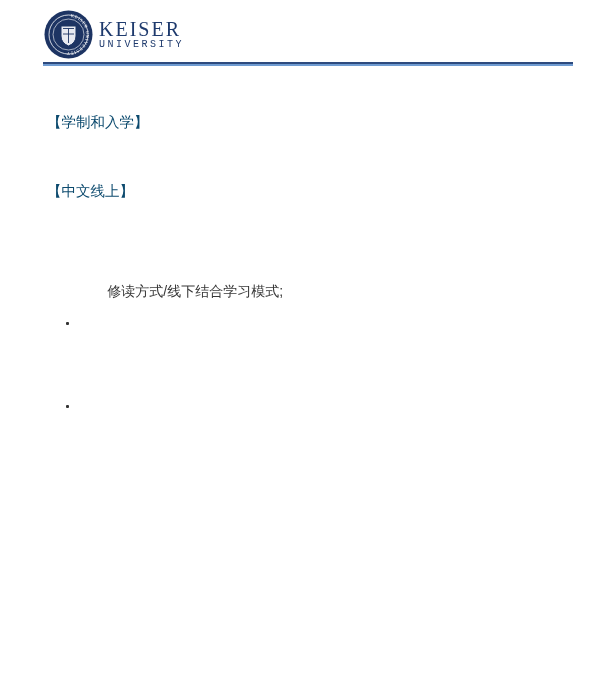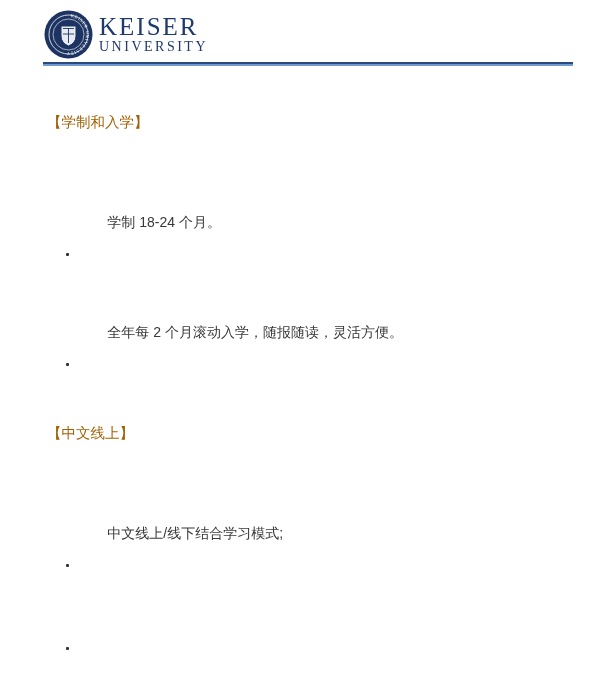--- a/index.html
+++ b/index.html
@@ -30,42 +30,42 @@
     height: 49px;
     flex: 0 0 auto;
   }
   .wordmark {
     display: flex;
     flex-direction: column;
     line-height: 1;
   }
   .brand-name {
     font-family: "Liberation Serif", "DejaVu Serif", serif;
-    font-size: 25px;
+    font-size: 20px;
     font-weight: 400;
     letter-spacing: 2px;
     color: #1e3a6d;
   }
   .brand-sub {
-    font-family: Liberation Serif, serif;
-    font-size: 14px;
+    font-family: Liberation Mono, monospace;
+    font-size: 10px;
     letter-spacing: 2.5px;
     color: #1e3a6d;
     margin-top: 1px;
   }
   .divider {
     margin: 3px 28px 0 43px;
     height: 4px;
     background: linear-gradient(to bottom, #2d4a7e 0%, #2d4a7e 55%, #6f9bd1 55%, #6f9bd1 100%);
   }
   
   .section-heading {
     margin-left: 47px;
     font-size: 14.5px;
-    color: #a16207;
+    color: #0c4a6e;
     line-height: 19px;
   }
   .h-1 { margin-top: 47px; }
   .h-2 { margin-top: 50px; }
   .bullet-list {
     margin-left: 65px;
     margin-top: 22px;
   }
   .bullet {
     position: relative;
@@ -106,36 +106,26 @@
     </svg>
     <div class="wordmark">
       <span class="brand-name">KEISER</span>
       <span class="brand-sub">UNIVERSITY</span>
     </div>
   </div>
 
   <div class="divider"></div>
 
   <div class="section-heading h-1">【学制和入学】</div>
-  <div class="bullet-list">
-    <div class="bullet">
-      <span class="bullet-dot"></span>
-      <span>学制 18-24 个月。</span>
-    </div>
-    <div class="bullet">
-      <span class="bullet-dot"></span>
-      <span>全年每 2 个月滚动入学，随报随读，灵活方便。</span>
-    </div>
-  </div>
 
   <div class="section-heading h-2">【中文线上】</div>
   <div class="bullet-list">
     <div class="bullet">
       <span class="bullet-dot"></span>
-      <span>中文线上/线下结合学习模式;</span>
+      <span>修读方式/线下结合学习模式;</span>
     </div>
     <div class="bullet">
       <span class="bullet-dot"></span>
     </div>
     <div class="bullet">
       
       
     </div>
   </div>
 

